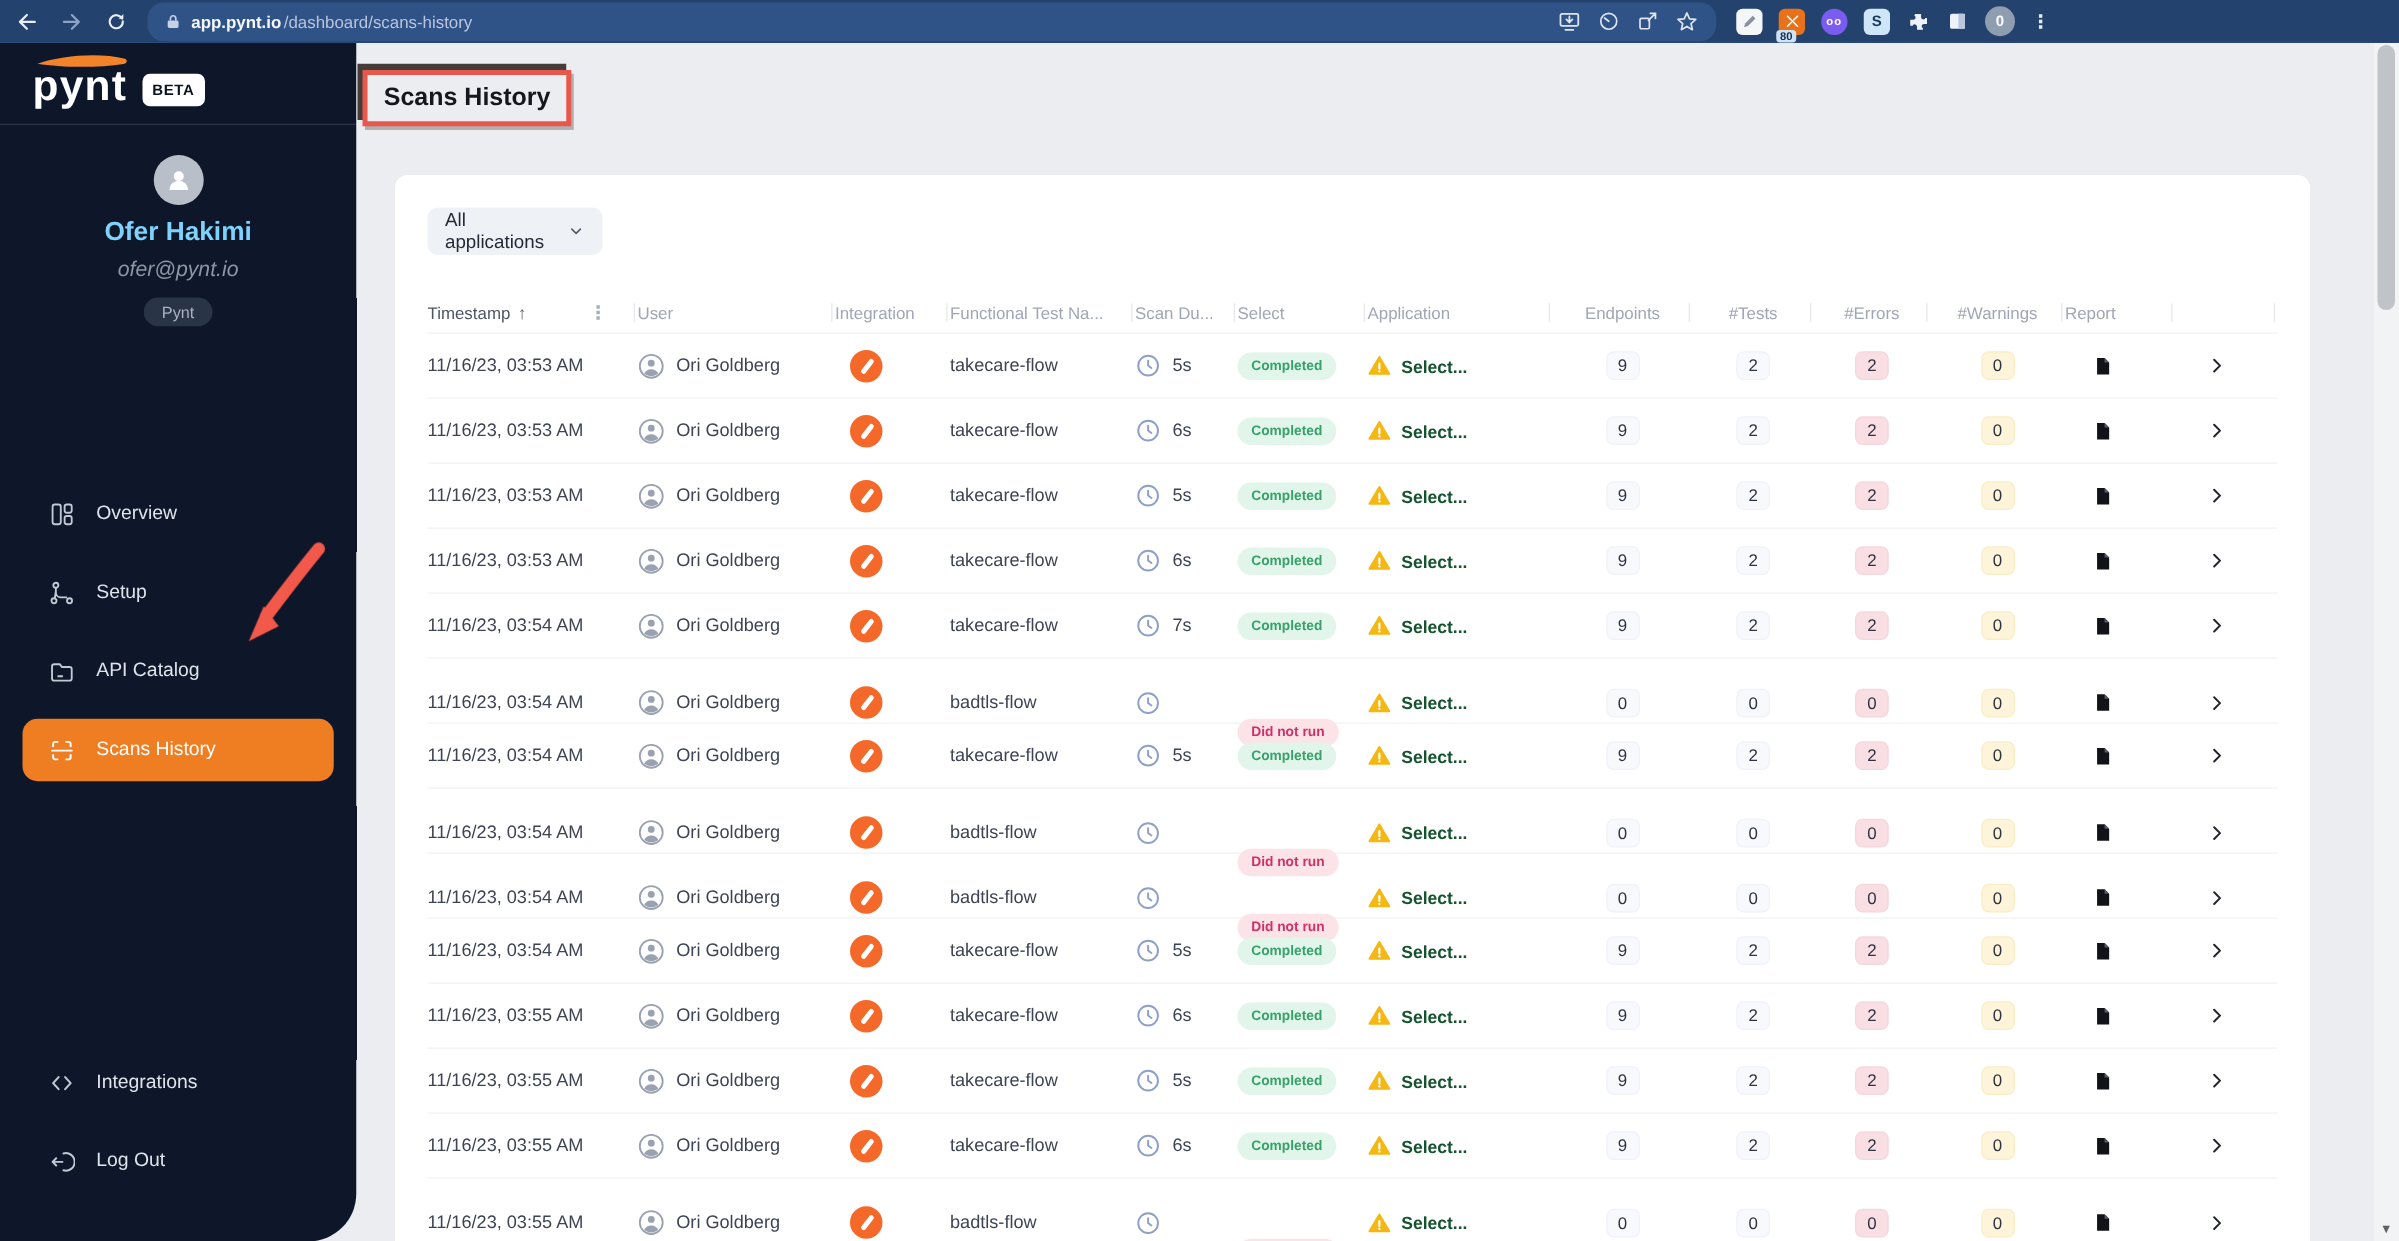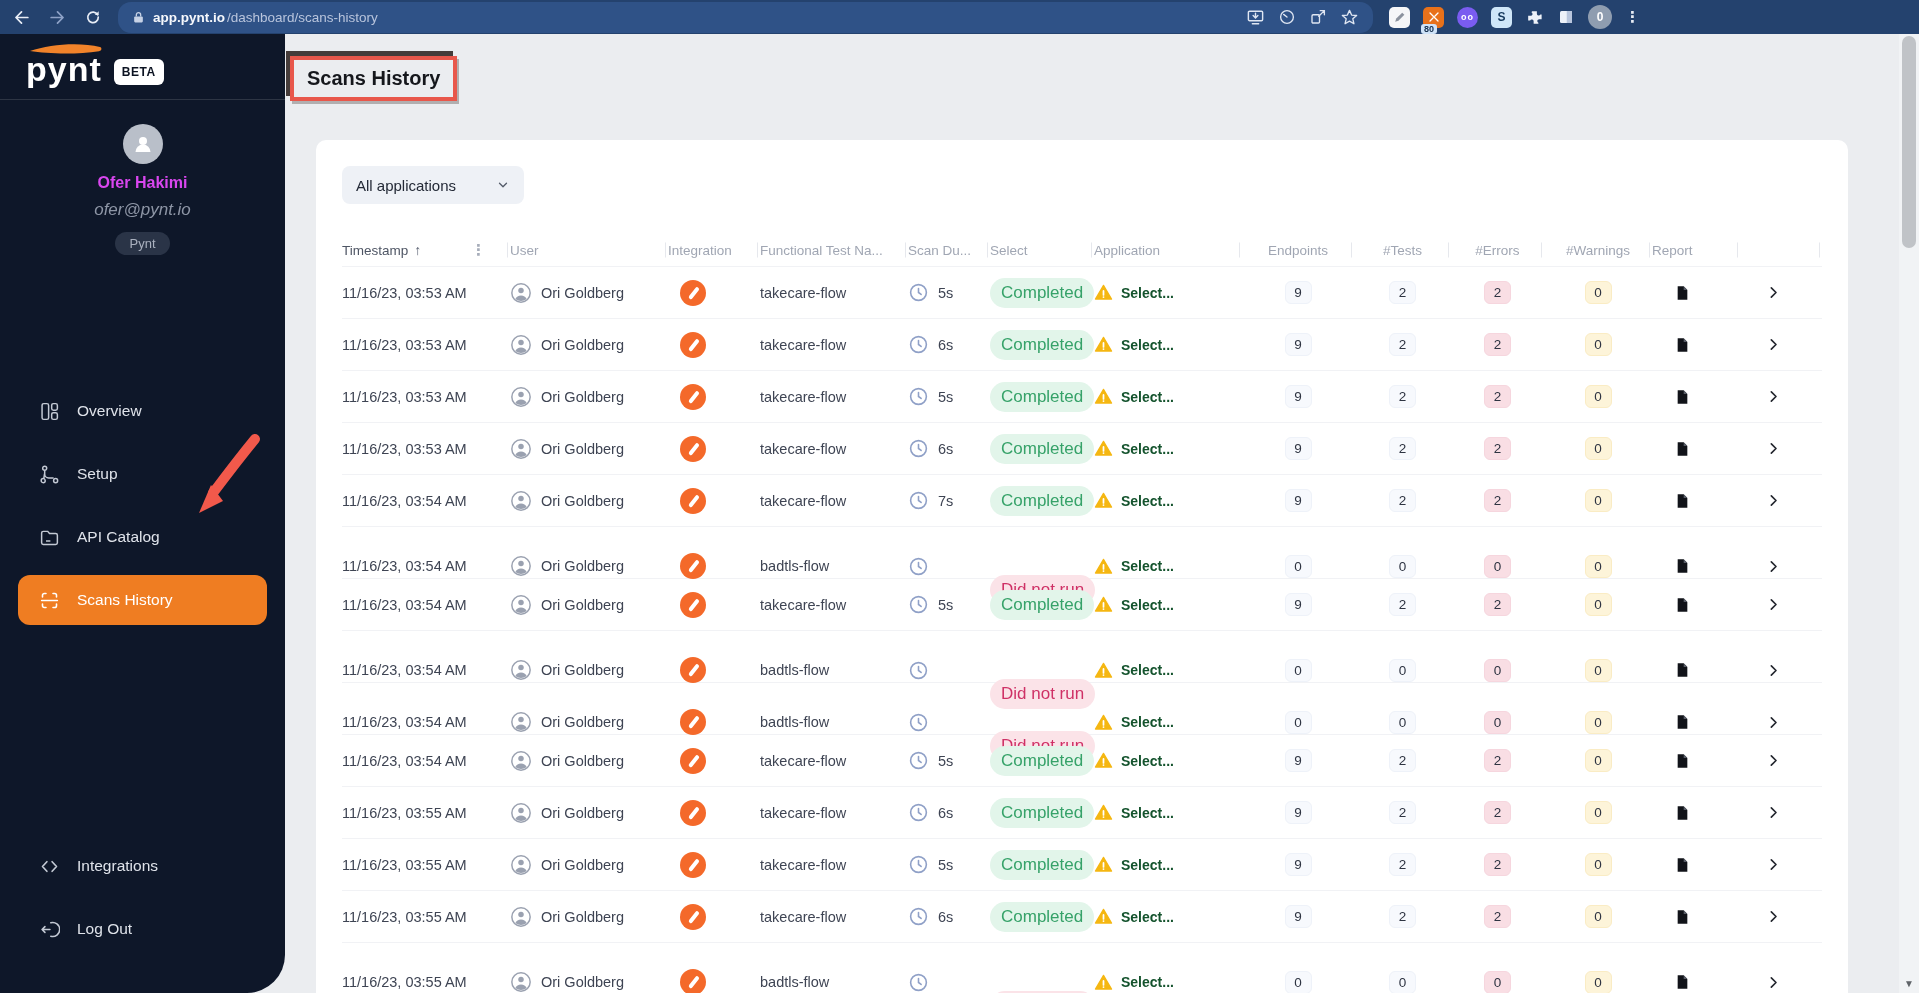--- a/index.html
+++ b/index.html
@@ -31,21 +31,21 @@
     border-bottom-right-radius:38px; z-index:20; color:#dfe3ea; }
   .logo-block { padding:20px 0 14px 26px; border-bottom:1px solid rgba(255,255,255,0.13); position:relative; }
   .logo-row { display:flex; align-items:flex-end; gap:12px; }
   .logo-text { font-size:34px; font-weight:bold; color:#fff; letter-spacing:1px; line-height:0.9; position:relative; }
   .comet { position:absolute; top:-12px; left:2px; width:76px; height:14px; }
   .beta { background:#fff; color:#0c1322; font-size:12px; font-weight:bold; padding:6px 8px;
     border-radius:6px; letter-spacing:0.5px; }
   .user-block { text-align:center; padding-top:24px; }
   .avatar-big { width:40px; height:40px; border-radius:50%; background:#b9bfc9; margin:0 auto 10px;
     display:flex; align-items:center; justify-content:center; }
-  .user-name { font-size:16px; font-weight:bold; color:#d946ef; }
+  .user-name { font-size:21px; font-weight:bold; color:#7dd3fc; }
   .user-email { font-size:17px; color:#8d95a5; margin-top:8px;font-style:italic; }
   .org-pill { display:inline-block; margin-top:12px; background:#2a3447; color:#aab1bf;
     font-size:13px; padding:4px 14px; border-radius:12px; }
   .nav { position:absolute; top:352px; left:0; right:0; }
   .nav-item { display:flex; align-items:center; gap:17px; padding:14px 0 14px 38px;
     font-size:15.5px; color:#dfe3ea; cursor:pointer; margin-bottom:13px; }
   .nav-item.active { background:#ef7d22; margin:0 18px 13px 18px; padding:14px 0 14px 20px;
     border-radius:12px; color:#fff; font-weight:500; }
   .nav-icon { width:22px; height:22px; flex:0 0 22px; display:flex; align-items:center; justify-content:center; }
   .nav-bottom { position:absolute; bottom:26px; left:0; right:0; }
@@ -53,21 +53,21 @@
   
   .annot-arrow { position:fixed; left:183px; top:433px; z-index:30; pointer-events:none; }
 
   
   .main { position:absolute; top:34px; left:261px; width:1638px; height:959px; background:#ebedf0; }
   .title-box { position:absolute; left:29px; top:22px; border:4px solid #e8574b;
     box-shadow:-4px -5px 0 #453c3a, 2px 3px 0 rgba(69,60,58,0.35); padding:7px 13px; background:transparent; }
   .title-box h1 { font-size:20px; font-weight:bold; color:#15171c; }
   .card { position:absolute; left:55px; top:106px; width:1532px; height:1000px;
     background:#fff; border-radius:10px; padding:26px; }
-  .select-box { width:182px; height:38px; background:#eef1f6; border-radius:8px; display:flex;
+  .select-box { width:140px; height:38px; background:#eef1f6; border-radius:8px; display:flex;
     align-items:center; justify-content:space-between; padding:0 14px; cursor:pointer; }
   .select-box .sel-label { font-size:15px; color:#232936; }
 
   .grid { display:grid; grid-template-columns:168px 158px 92px 148px 82px 104px 148px 112px 97px 93px 108px 88px 1fr; align-items:center; }
   .thead { margin-top:30px; height:32px; font-size:13.5px; color:#a0a6b3; }
   .hc { position:relative; height:100%; display:flex; align-items:center; padding-right:10px; }
   .hc::after { content:''; position:absolute; right:2px; top:50%; transform:translateY(-50%);
     width:1px; height:15px; background:#e6e8ed; }
   .hc.center { justify-content:center; padding-right:0; }
   .hc .sorted { color:#4e5564; font-weight:500; }
@@ -75,21 +75,21 @@
   .col-menu { margin-left:auto; margin-right:14px; color:#a7adba; font-size:15px; font-weight:bold; cursor:pointer; }
 
   .trow { height:52px; border-top:1px solid #f1f2f5; font-size:14.5px; color:#3e4453; }
   .cell { display:flex; align-items:center; }
   .cell.user { gap:9px; }
   .cell.integ { padding-left:12px; }
   .integ-icon { width:26px; height:26px; border-radius:50%; background:#f4692a; position:relative; display:block; }
   .integ-icon .slash { position:absolute; left:11.5px; top:6px; width:3.5px; height:14px;
     background:#fff; border-radius:2px; transform:rotate(38deg); }
   .cell.dur { gap:9px; }
-  .pill { font-size:17px; font-weight:normal; padding:5px 11px; border-radius:999px; white-space:nowrap; }
+  .pill { font-size:11px; font-weight:bold; padding:5px 11px; border-radius:999px; white-space:nowrap; }
   .pill.ok { color:#36a269; background:#e2f5ea; }
   .pill.bad { color:#cf3166; background:#fbe3e8;margin-top:48px; }
   .cell.app { gap:8px; font-weight:bold; color:#14532d; font-size:14px; }
   .cell.num { justify-content:center; }
   .nbadge { min-width:27px; text-align:center; font-size:13.5px; color:#2e3442;
     background:#f7f9fd; border:1px solid #eef2f9; border-radius:6px; padding:3px 6px; }
   .nbadge.err { background:#f9dee4; border-color:#f6d6de; }
   .nbadge.warn { background:#fdf4d9; border-color:#faecc4; }
   .cell.rep { padding-left:22px; }
   .cell.chev { padding-left:26px; cursor:pointer; }

